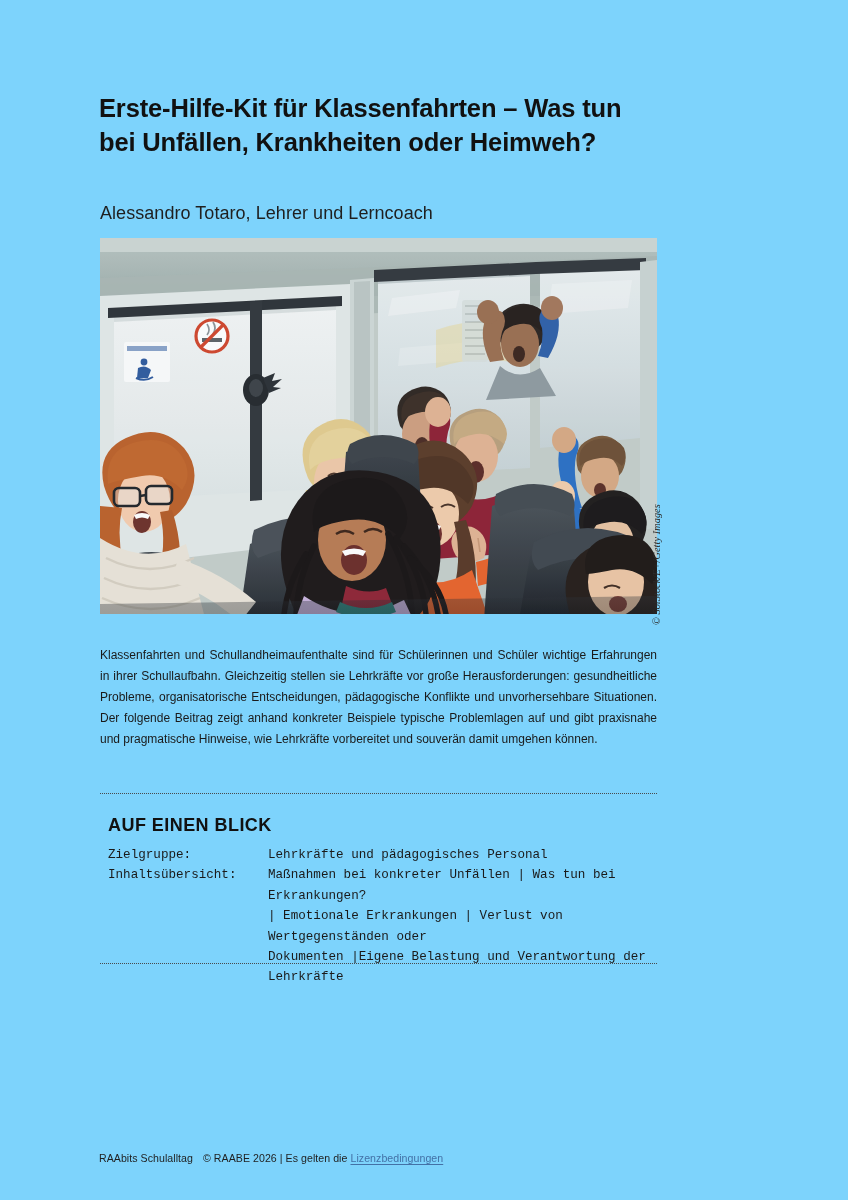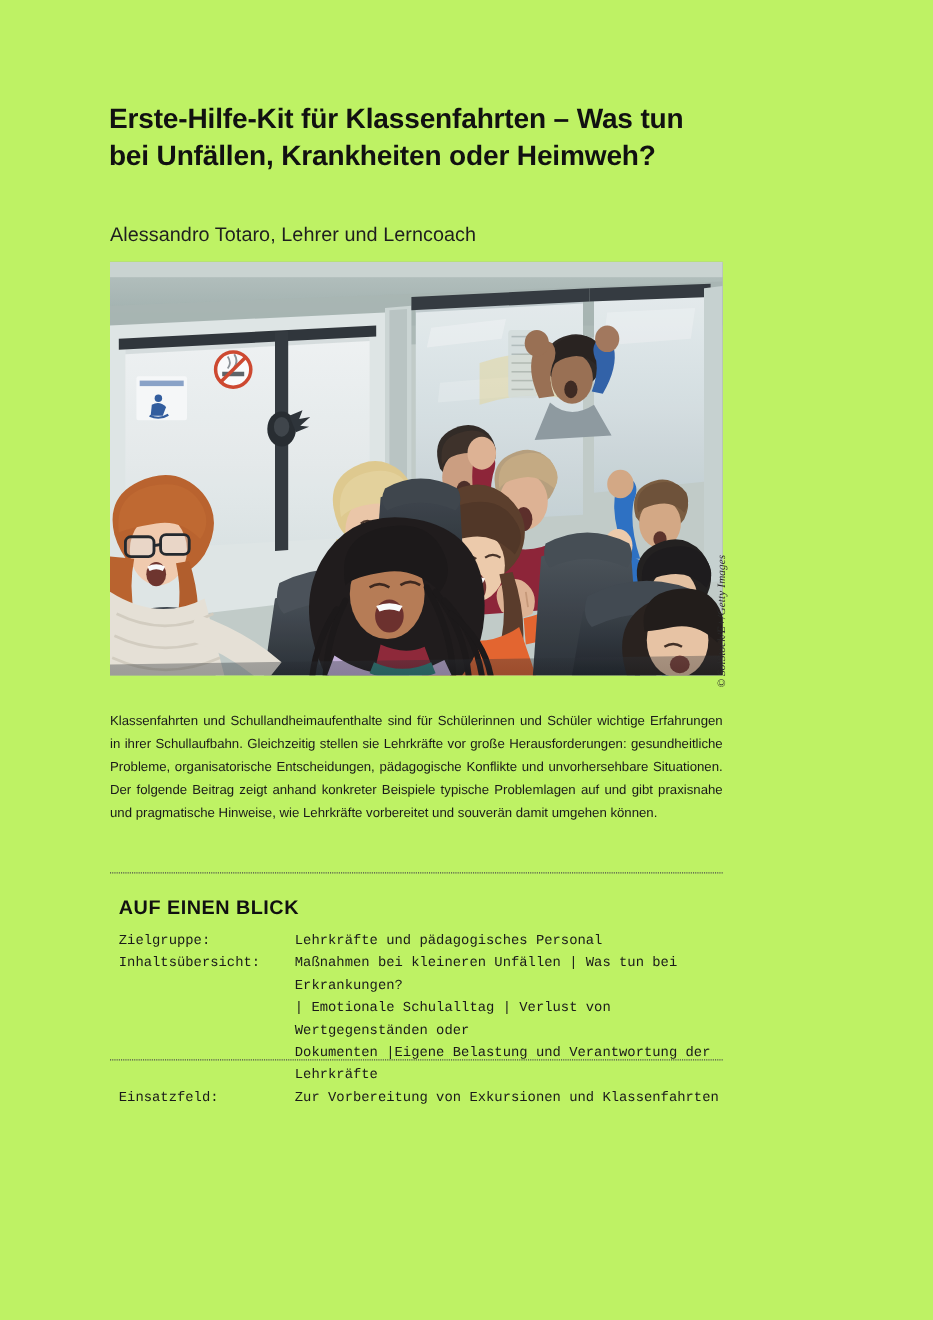--- a/index.html
+++ b/index.html
@@ -15,21 +15,21 @@
     color: #1a1a1a;
     position: relative;
     overflow: hidden;
   }
 
   .page {
     position: absolute;
     inset: 0;
     width: 848px;
     height: 1200px;
-    background: #bef264;
+    background: #7dd3fc;
   }
 
   
   .title {
     position: absolute;
     left: 99px;
     top: 92px;
     width: 560px;
     font-size: 25.5px;
     font-weight: bold;
@@ -470,28 +470,28 @@
     <tbody>
       <tr>
         <td class="label">Zielgruppe:</td>
         <td class="value">
           <div>Lehrkräfte und pädagogisches Personal</div>
         </td>
       </tr>
       <tr>
         <td class="label">Inhaltsübersicht:</td>
         <td class="value">
-          <div>Maßnahmen bei kleineren Unfällen | Was tun bei Erkrankungen?</div>
-          <div>| Emotionale Schulalltag | Verlust von Wertgegenständen oder</div>
+          <div>Maßnahmen bei konkreter Unfällen | Was tun bei Erkrankungen?</div>
+          <div>| Emotionale Erkrankungen | Verlust von Wertgegenständen oder</div>
           <div>Dokumenten |Eigene Belastung und Verantwortung der Lehrkräfte</div>
-        </td>
-      </tr>
-      <tr>
-        <td class="label">Einsatzfeld:</td>
-        <td class="value">
-          <div>Zur Vorbereitung von Exkursionen und Klassenfahrten</div>
         </td>
       </tr>
     </tbody>
   </table>
 
+  <div class="footer">
+    <span>RAAbits Schulalltag</span>
+    <span class="sep"></span>
+    <span>© RAABE 2026 | Es gelten die</span>
+    <span class="link">Lizenzbedingungen</span>
+  </div>
 
 </div>
 
 </body></html>

